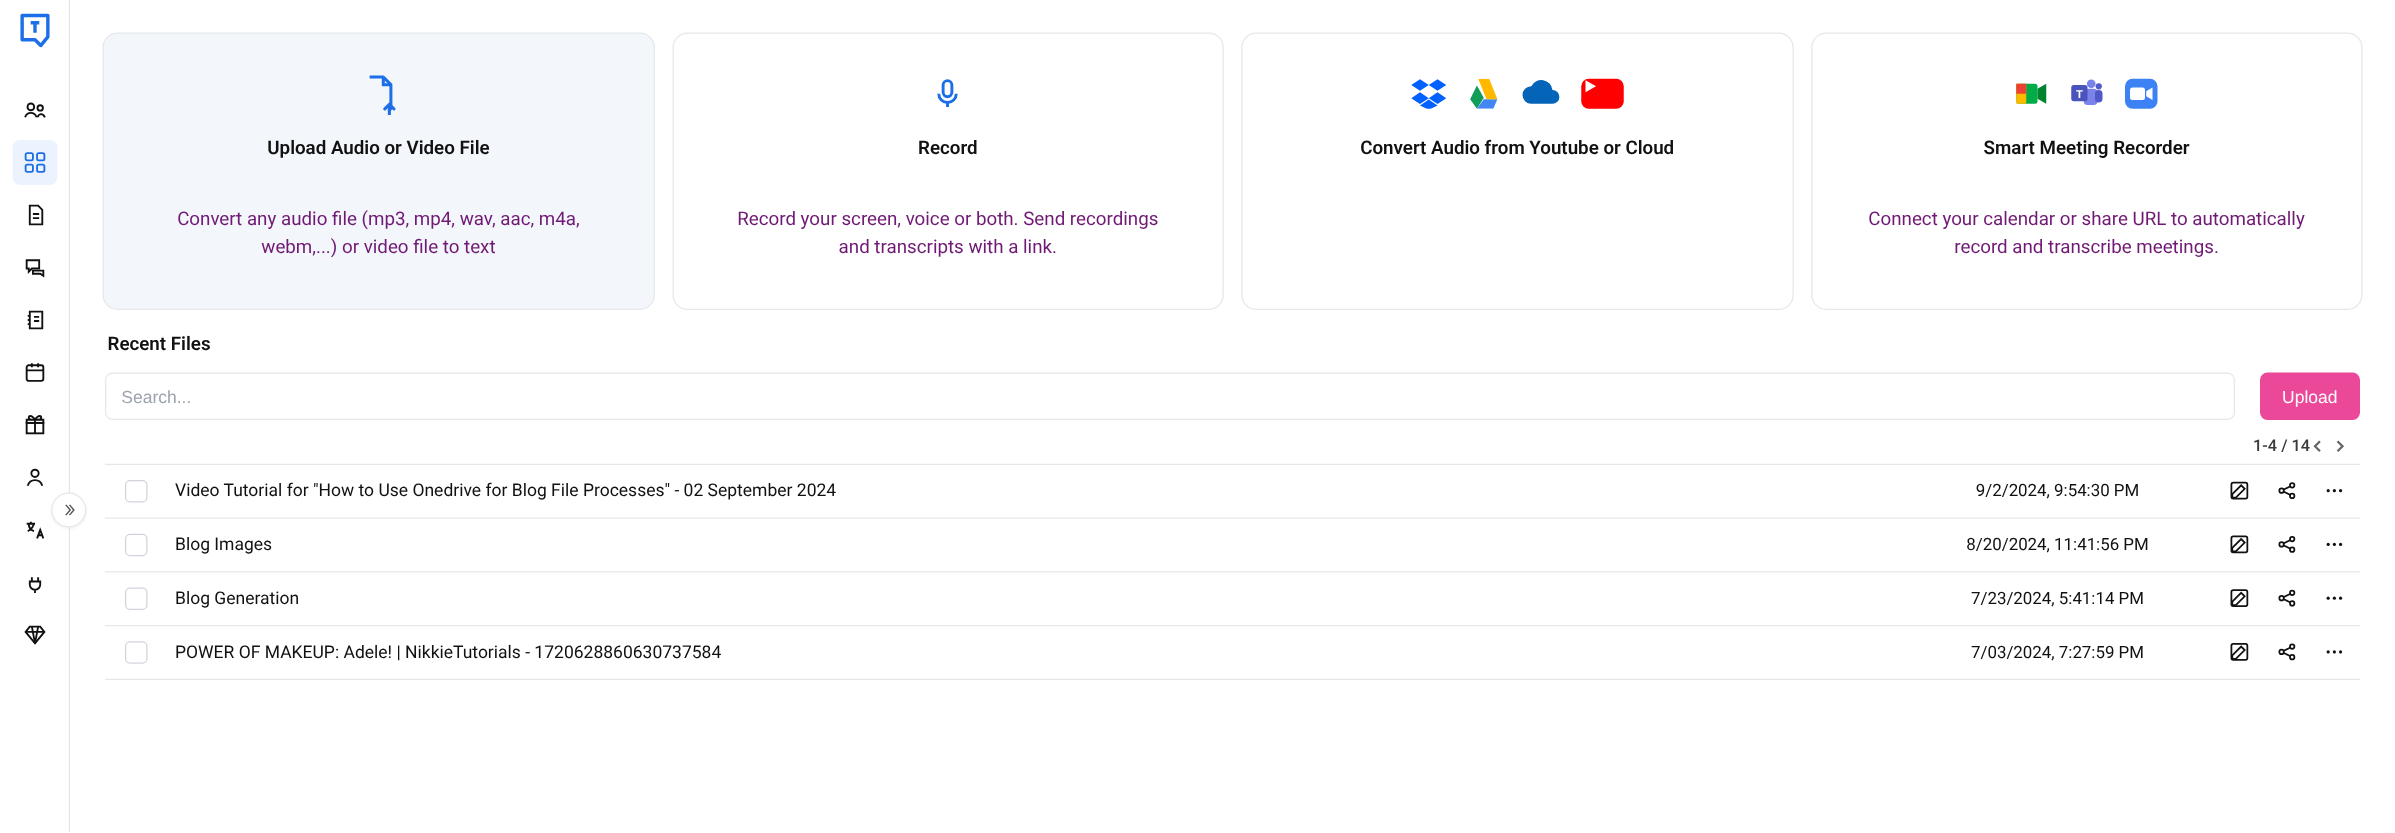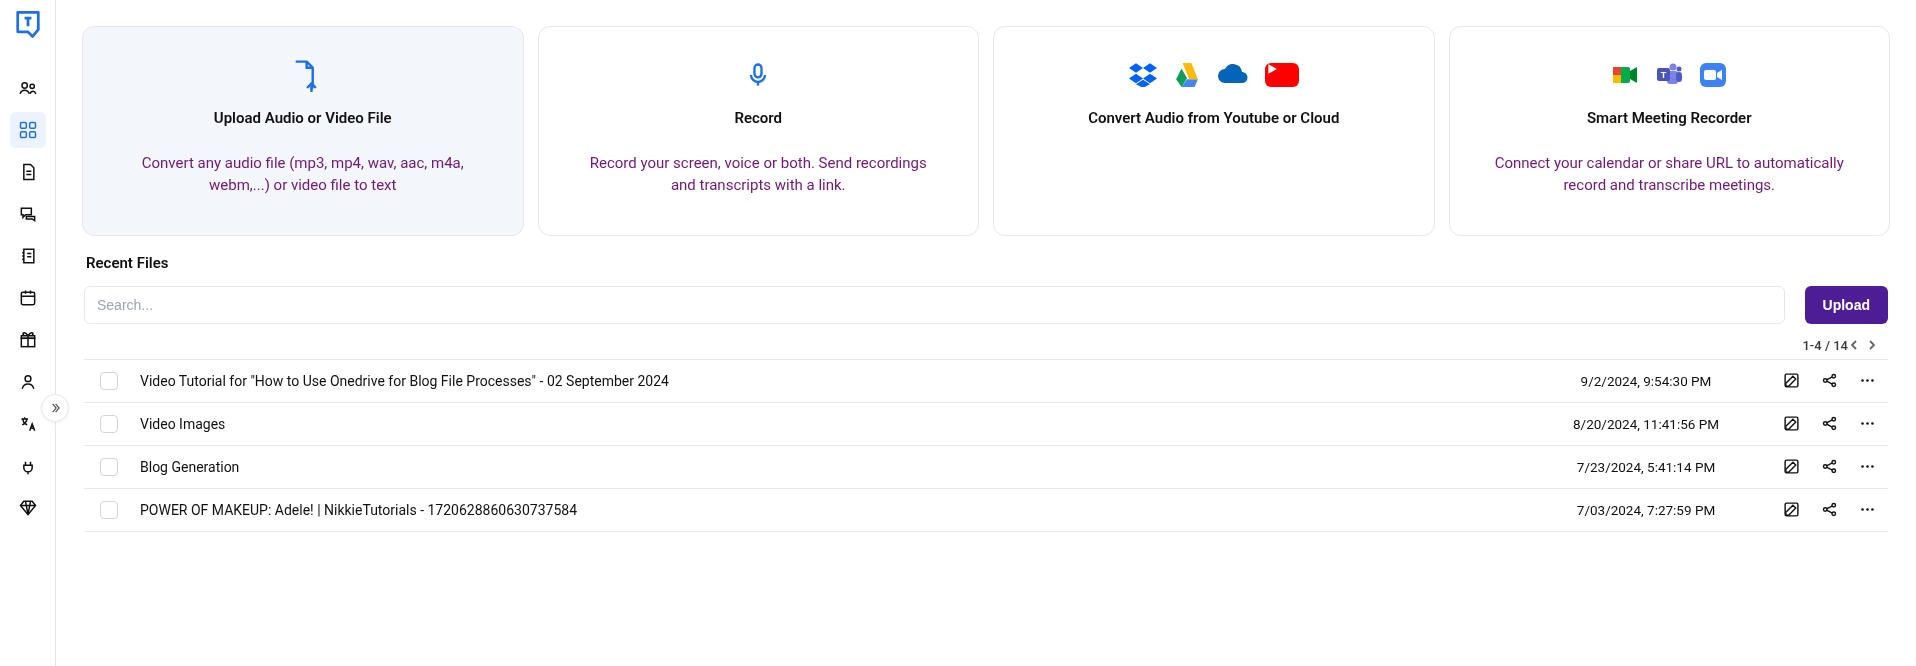--- a/index.html
+++ b/index.html
@@ -58,39 +58,39 @@
     border:1px solid #e5e7eb;
     border-radius:12px;
     padding:28px 24px 22px;
     text-align:center;
     cursor:pointer;
     min-height:160px;
     display:flex; flex-direction:column; align-items:center;
   }
   .card.primary { background:#f3f6fb; }
   .card-icon { height:40px; display:flex; align-items:center; justify-content:center; margin-bottom:14px; color:#1d6fe8; gap:10px;}
-  .card-title { font-weight:600; font-size:15px; margin-bottom:10px; }
+  .card-title { font-weight:600; font-size:15px; margin-bottom:22px; }
   .card-desc { font-size:15px; color:#701a75; line-height:1.45; max-width:92%; margin:16px auto;}
   .icon-row { display:flex; gap:16px; align-items:center; justify-content:center; }
   .yt { background:#ff0000; color:#fff; border-radius:6px; width:34px; height:24px;}
   .section-title { font-weight:600; font-size:15px; margin:6px 0 14px 2px; }
   .recent { padding:0 2px; }
   .searchrow { display:flex; gap:20px; }
   .search {
     flex:1;
     border:1px solid #e5e7eb;
     border-radius:6px;
     padding:10px 12px;
     font-size:14px;
     color:#333;
   }
   .search::placeholder { color:#9ca3af; }
   .upload-btn {
-    background:#4c1d95; color:#fff; border:none; border-radius:6px;
-    font-weight:700; font-size:14px;
+    background:#ec4899; color:#fff; border:none; border-radius:6px;
+    font-weight:400; font-size:14px;
     padding:10px 18px; cursor:pointer;
   }
   .pager { display:flex; justify-content:flex-end; align-items:center; margin:14px 4px 6px; color:#3a3a3a; font-size:13px; font-weight:500;}
   .pager .nav { color:#666; cursor:pointer; width:18px; text-align:center; }
   .table { border-top:1px solid #e5e7eb; }
   .row {
     display:flex; align-items:center;
     border-bottom:1px solid #e5e7eb;
     padding:12px 6px;
     gap:14px;
@@ -327,21 +327,21 @@
                 <svg viewBox="0 0 24 24" width="17" height="17" fill="currentColor">
                   <circle cx="5" cy="12" r="1.8"></circle>
                   <circle cx="12" cy="12" r="1.8"></circle>
                   <circle cx="19" cy="12" r="1.8"></circle>
                 </svg>
               </span>
           </div>
         </div>
         <div class="row">
           <div class="chk"></div>
-          <div class="fname">Video Images</div>
+          <div class="fname">Blog Images</div>
           <div class="fdate">8/20/2024, 11:41:56 PM</div>
           <div class="actions">
             <span class="act">
                 <svg viewBox="0 0 24 24" width="17" height="17" fill="none" stroke="currentColor" stroke-width="2">
                   <path d="M4 16l10-10 4 4-10 10H4zM14 6l4 4"></path>
                   <rect x="3" y="3" width="18" height="18" rx="2"></rect>
                 </svg>
               </span>
             <span class="act">
                 <svg viewBox="0 0 24 24" width="17" height="17" fill="none" stroke="currentColor" stroke-width="2">

